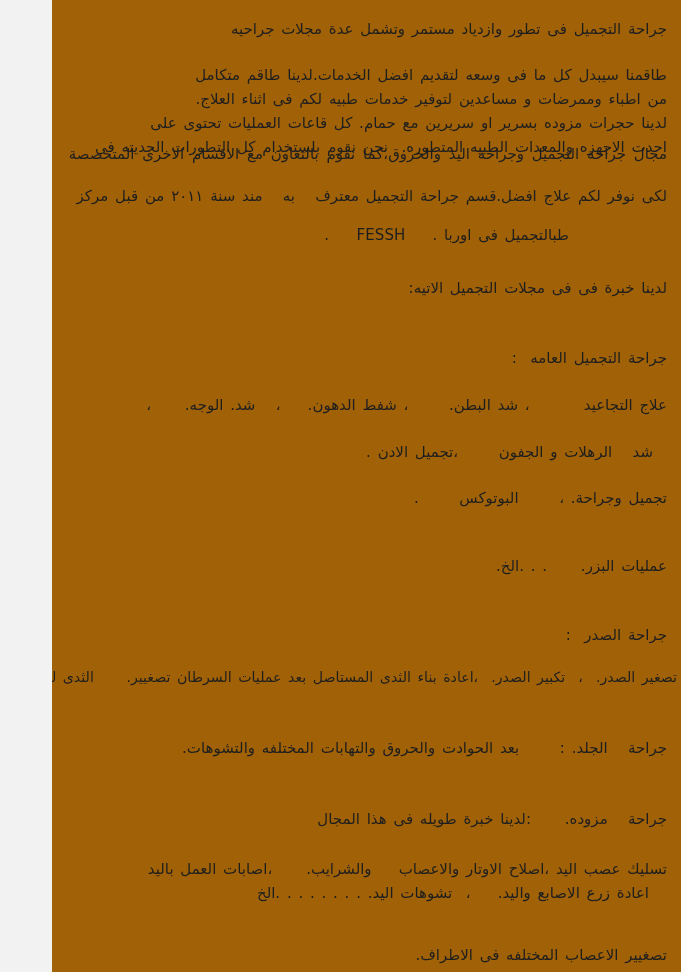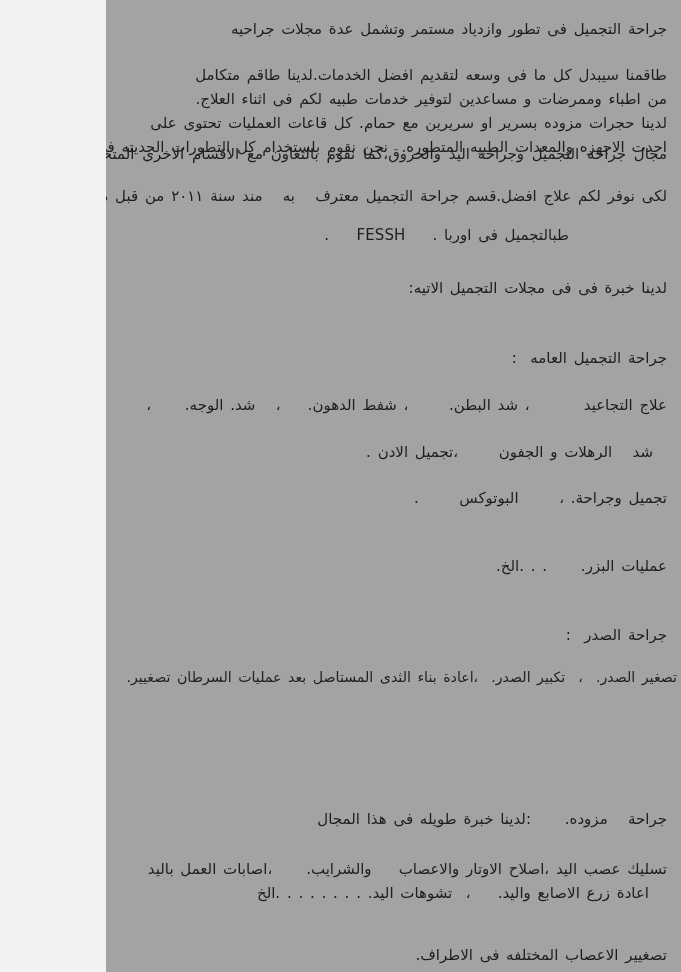--- a/index.html
+++ b/index.html
@@ -2,28 +2,27 @@
 <html lang="ar" dir="rtl"><head>
 <meta charset="utf-8">
 <style>
   html, body {
     margin: 0;
     padding: 0;
     background: #f2f2f2;
   }
   .page {
     position: relative;
-    width: 568px;
+    width: 629px;
     height: 972px;
     margin: 0;
-    background: #a3a3a3;
+    background: #a16207;
     overflow: hidden;
     direction: rtl;
     font-family: "DejaVu Sans", sans-serif;
-    padding-left: 7px;
   }
   .line {
     position: absolute;
     right: 14px;
     direction: rtl;
     unicode-bidi: plaintext;
     text-align: right;
     white-space: pre;
     font-size: 15px;
     line-height: 23px;
@@ -53,20 +52,21 @@
 
   <div class="line" style="top:347px">جراحة التجميل العامه  :</div>
   <div class="line" style="top:394px">علاج التجاعيد        ، شد البطن.      ، شفط الدهون.    ،   شد. الوجه.     ،</div>
   <div class="line" style="top:441px; right:28px">شد   الرهلات و الجفون      ،تجميل الادن .</div>
   <div class="line" style="top:487px">تجميل وجراحة. ،      البوتوكس      .</div>
   <div class="line" style="top:555px">عمليات البزر.     . . .الخ.</div>
 
   <div class="line" style="top:624px">جراحة الصدر  :</div>
   <div class="line fullwidth" style="top:666px">تصغير الصدر.  ،  تكبير الصدر.  ،اعادة بناء الثدى المستاصل بعد عمليات السرطان تصغيير.     الثدى لدى الرجال.</div>
 
+  <div class="line" style="top:737px">جراحة   الجلد. :      بعد الحوادت والحروق والتهابات المختلفه والتشوهات.</div>
 
   <div class="line" style="top:808px">جراحة   مزوده.     :لدينا خبرة طويله فى هذا المجال</div>
   <div class="line" style="top:858px">تسليك عصب اليد ،اصلاح الاوتار والاعصاب    والشرايب.     ،اصابات العمل باليد</div>
   <div class="line" style="top:882px; right:32px">اعادة زرع الاصابع واليد.    ،  تشوهات اليد. . . . . . . . .الخ</div>
 
   <div class="line" style="top:944px">تصغيير الاعصاب المختلفه فى الاطراف.</div>
 
 </div>
 
 </body></html>

